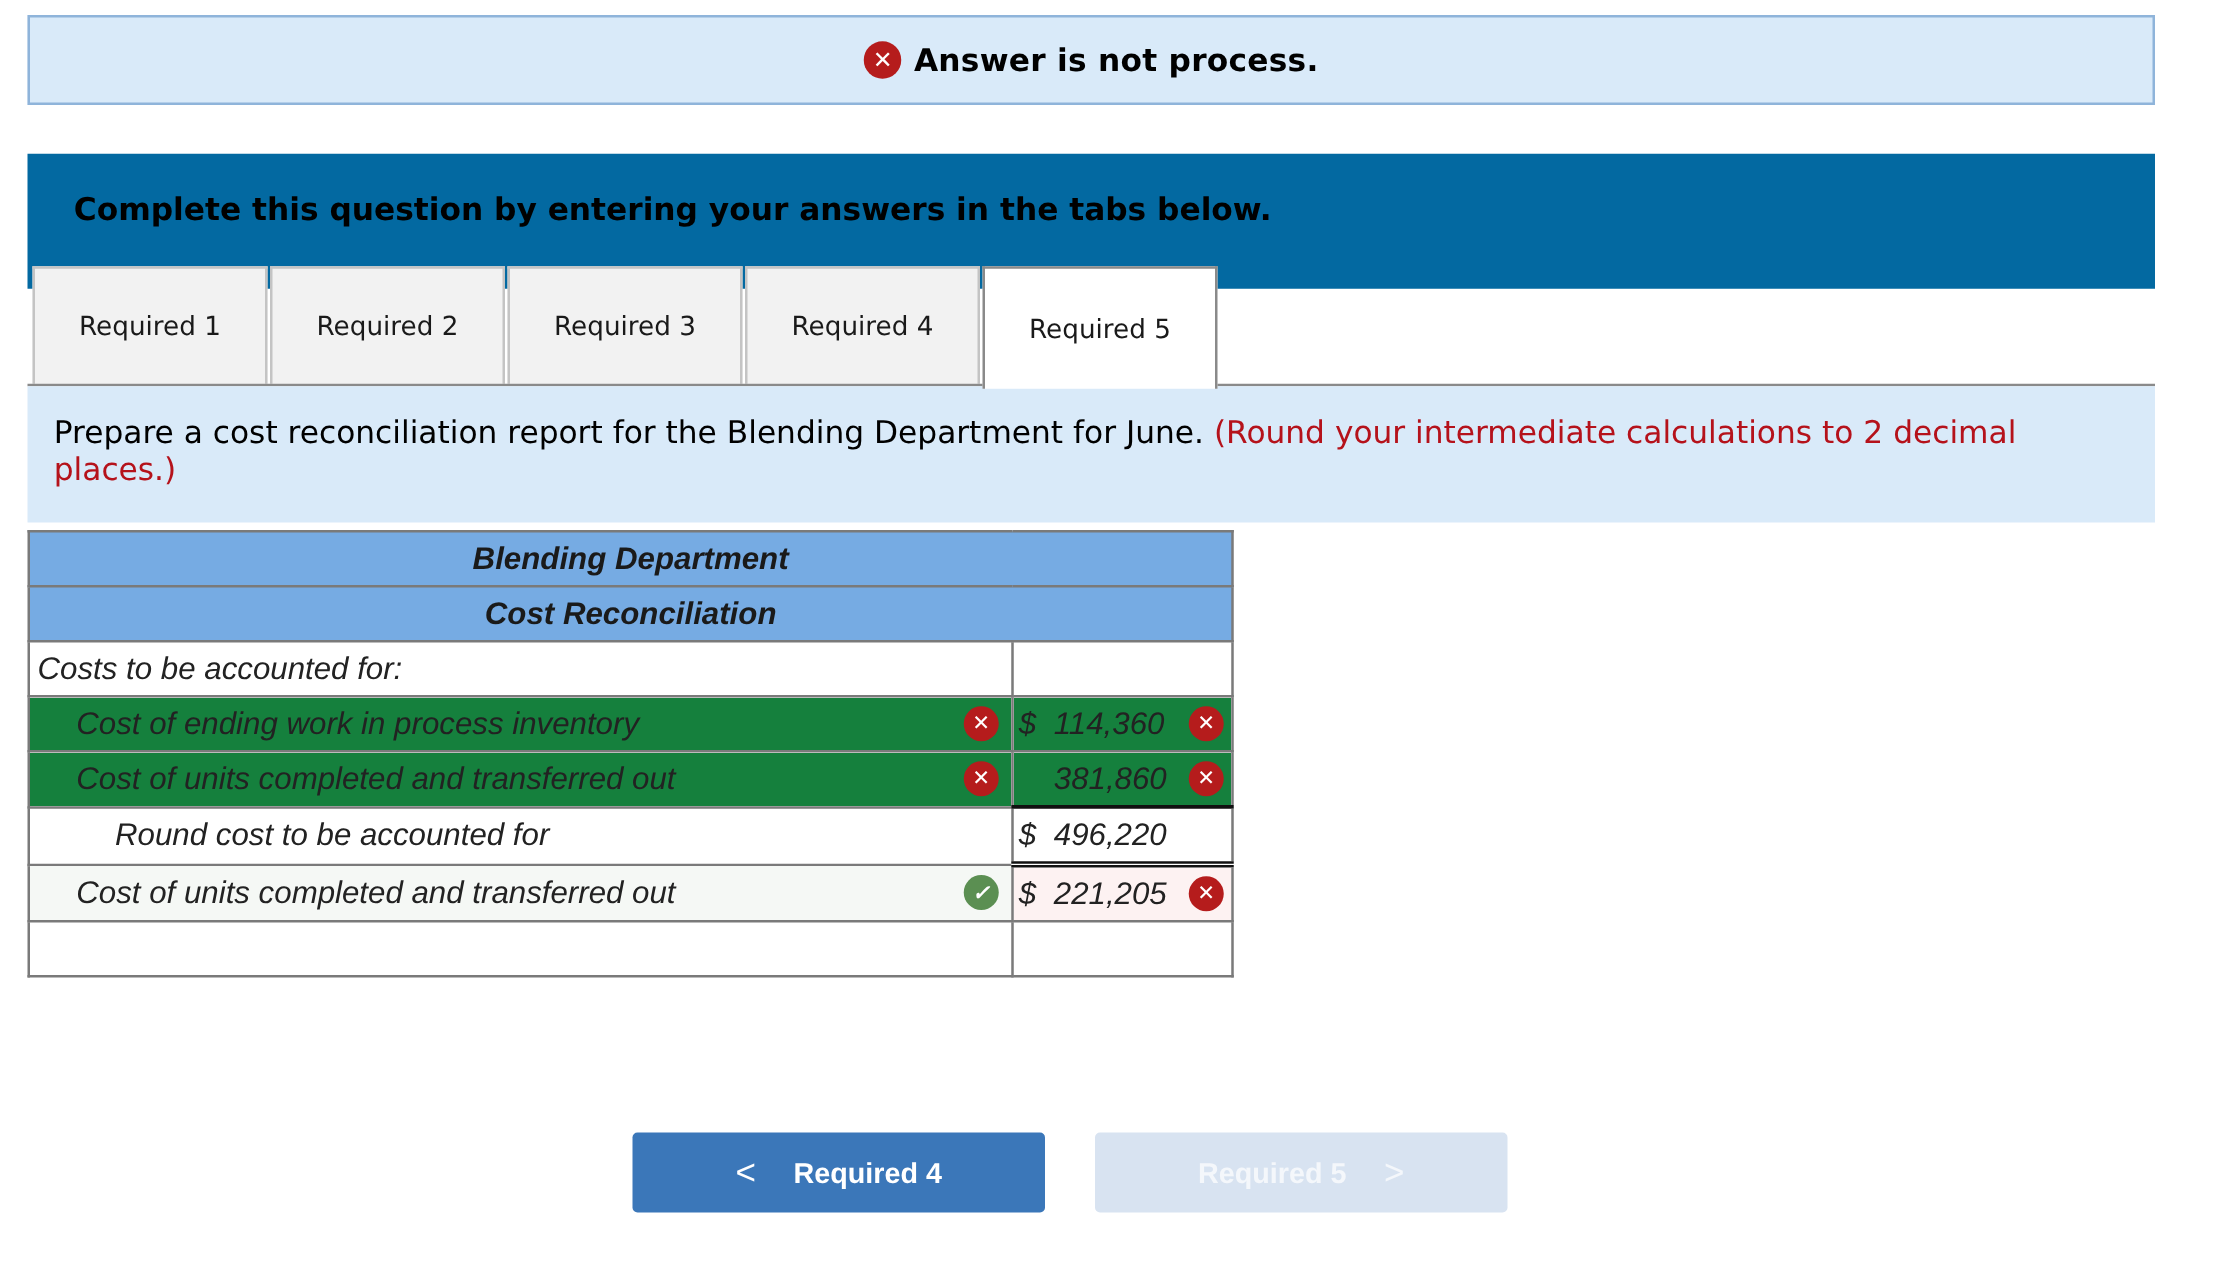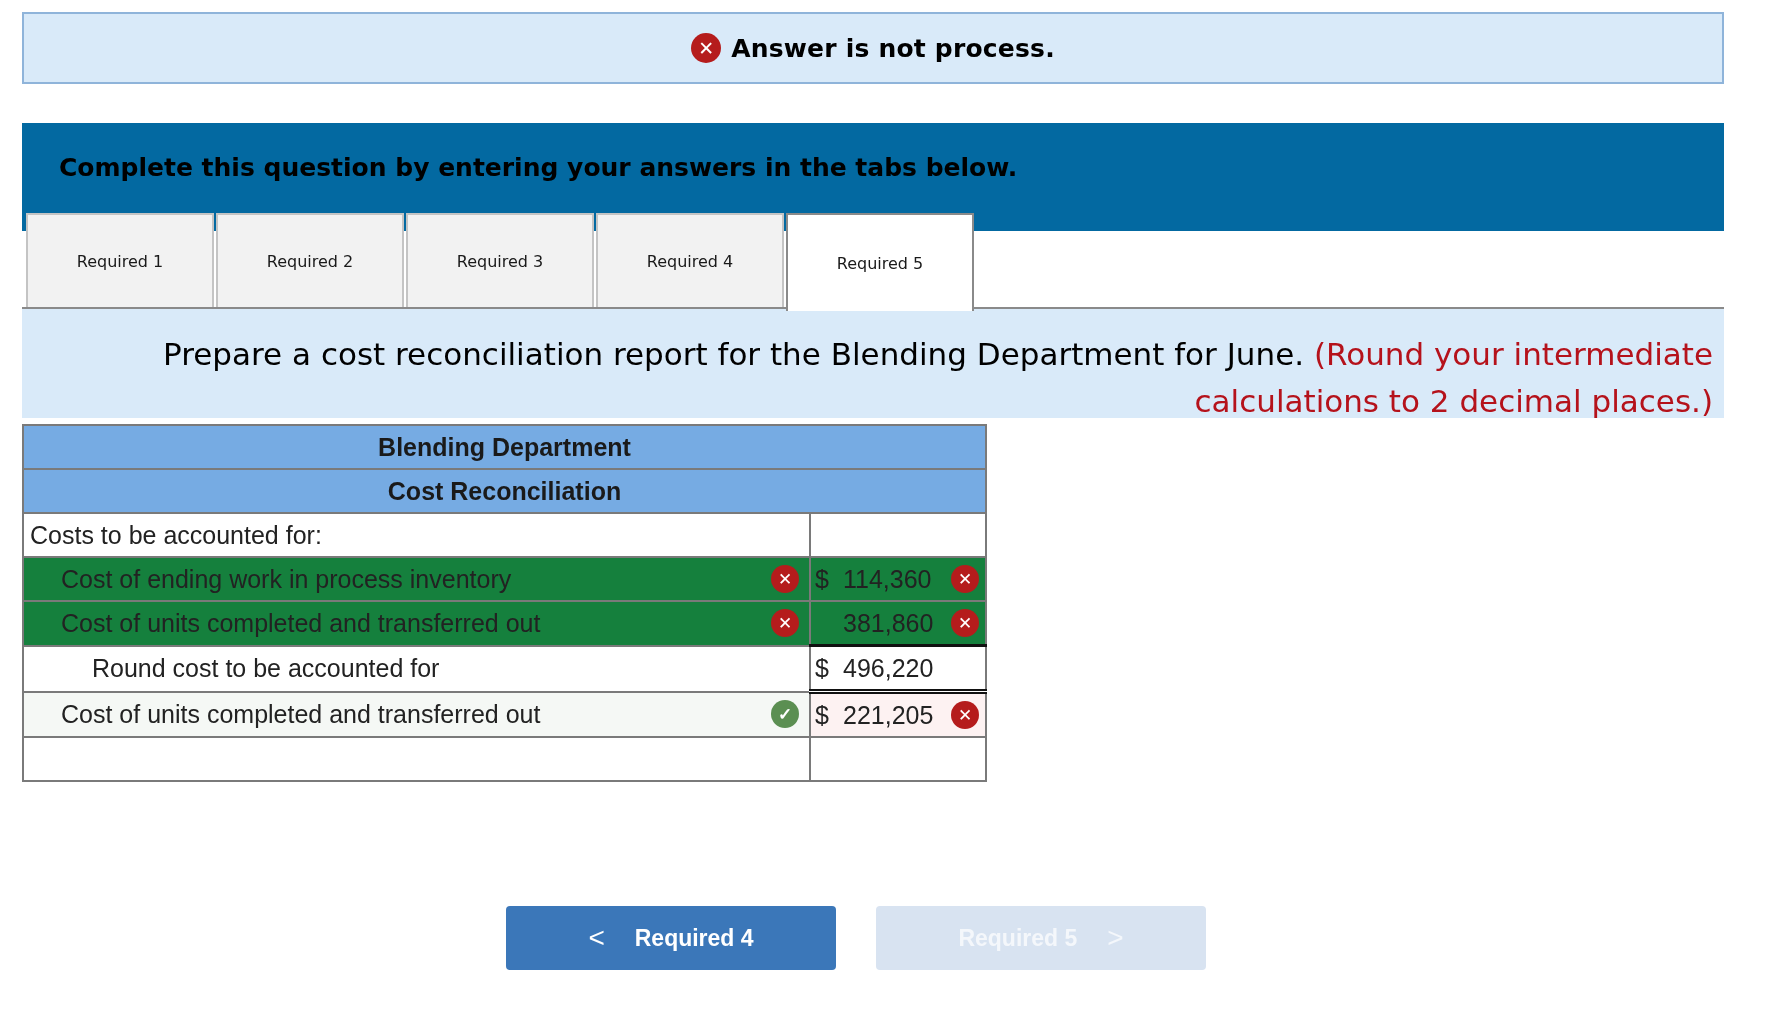--- a/index.html
+++ b/index.html
@@ -18,32 +18,32 @@
 
   .instructions { position: absolute; left: 22px; top: 91px; width: 1702px; height: 108px;
                   background: #0369a1; margin-top: 32px; }
   .instructions span { position: absolute; left: 37px; top: 30px; font-weight: bold; font-size: 25px; }
 
   .tabs { position: absolute; left: 26px; top: 213px; height: 95px; width: 1698px; }
   .tab-line { position: absolute; left: 22px; top: 307px; width: 1702px; height: 2px; background: #8a8a8a; }
   .tab { position: absolute; top: 0; width: 184px; height: 92px; background: #f2f2f2;
          border: 2px solid #c4c4c4; border-bottom: none;
          display: flex; align-items: center; justify-content: center;
-         font-size: 16px; color: #1a1a1a; cursor: pointer; box-sizing: content-box; }
+         font-size: 21px; color: #1a1a1a; cursor: pointer; box-sizing: content-box; }
   .tab.active { background: #ffffff; border-color: #8a8a8a; height: 96px; z-index: 2; }
 
   .prompt { position: absolute; left: 22px; top: 309px; width: 1702px; height: 109px;
             background: #d9eaf9; }
   .prompt p { margin: 0; position: absolute; left: 21px; top: 22px; width: 1670px;
-              font-size: 31px; line-height: 47px; text-align: right; }
+              font-size: 25px; line-height: 30px; }
   .prompt .red { color: #b5121b; }
 
   table.recon { position: absolute; left: 22px; top: 424px; border-collapse: collapse;
                 font-family: "Liberation Sans", sans-serif; font-size: 25px; color: #222; }
-  table.recon td { border: 2px solid #7a7a7a; height: 42px; padding: 0; }
+  table.recon td { border: 2px solid #7a7a7a; height: 42px; padding: 0; font-style: italic; }
   .hdr td { background: #76abe3; font-weight: bold; text-align: center; color: #1a1a1a; }
   td.lbl { width: 717px; position: relative; }
   td.val { width: 174px; position: relative; }
   .lvl0 { padding-left: 6px !important; margin-left: 43px; }
   .lvl1 { padding-left: 37px !important; }
   .lvl2 { padding-left: 68px !important; }
   tr.pink td { background: #15803d; }
   tr.green td.lbl { background: #f5f8f5; }
   tr.green td.val { background: #fdf2f2; }
   .status-icon { position: absolute; right: 10px; top: 50%; transform: translateY(-50%); }

